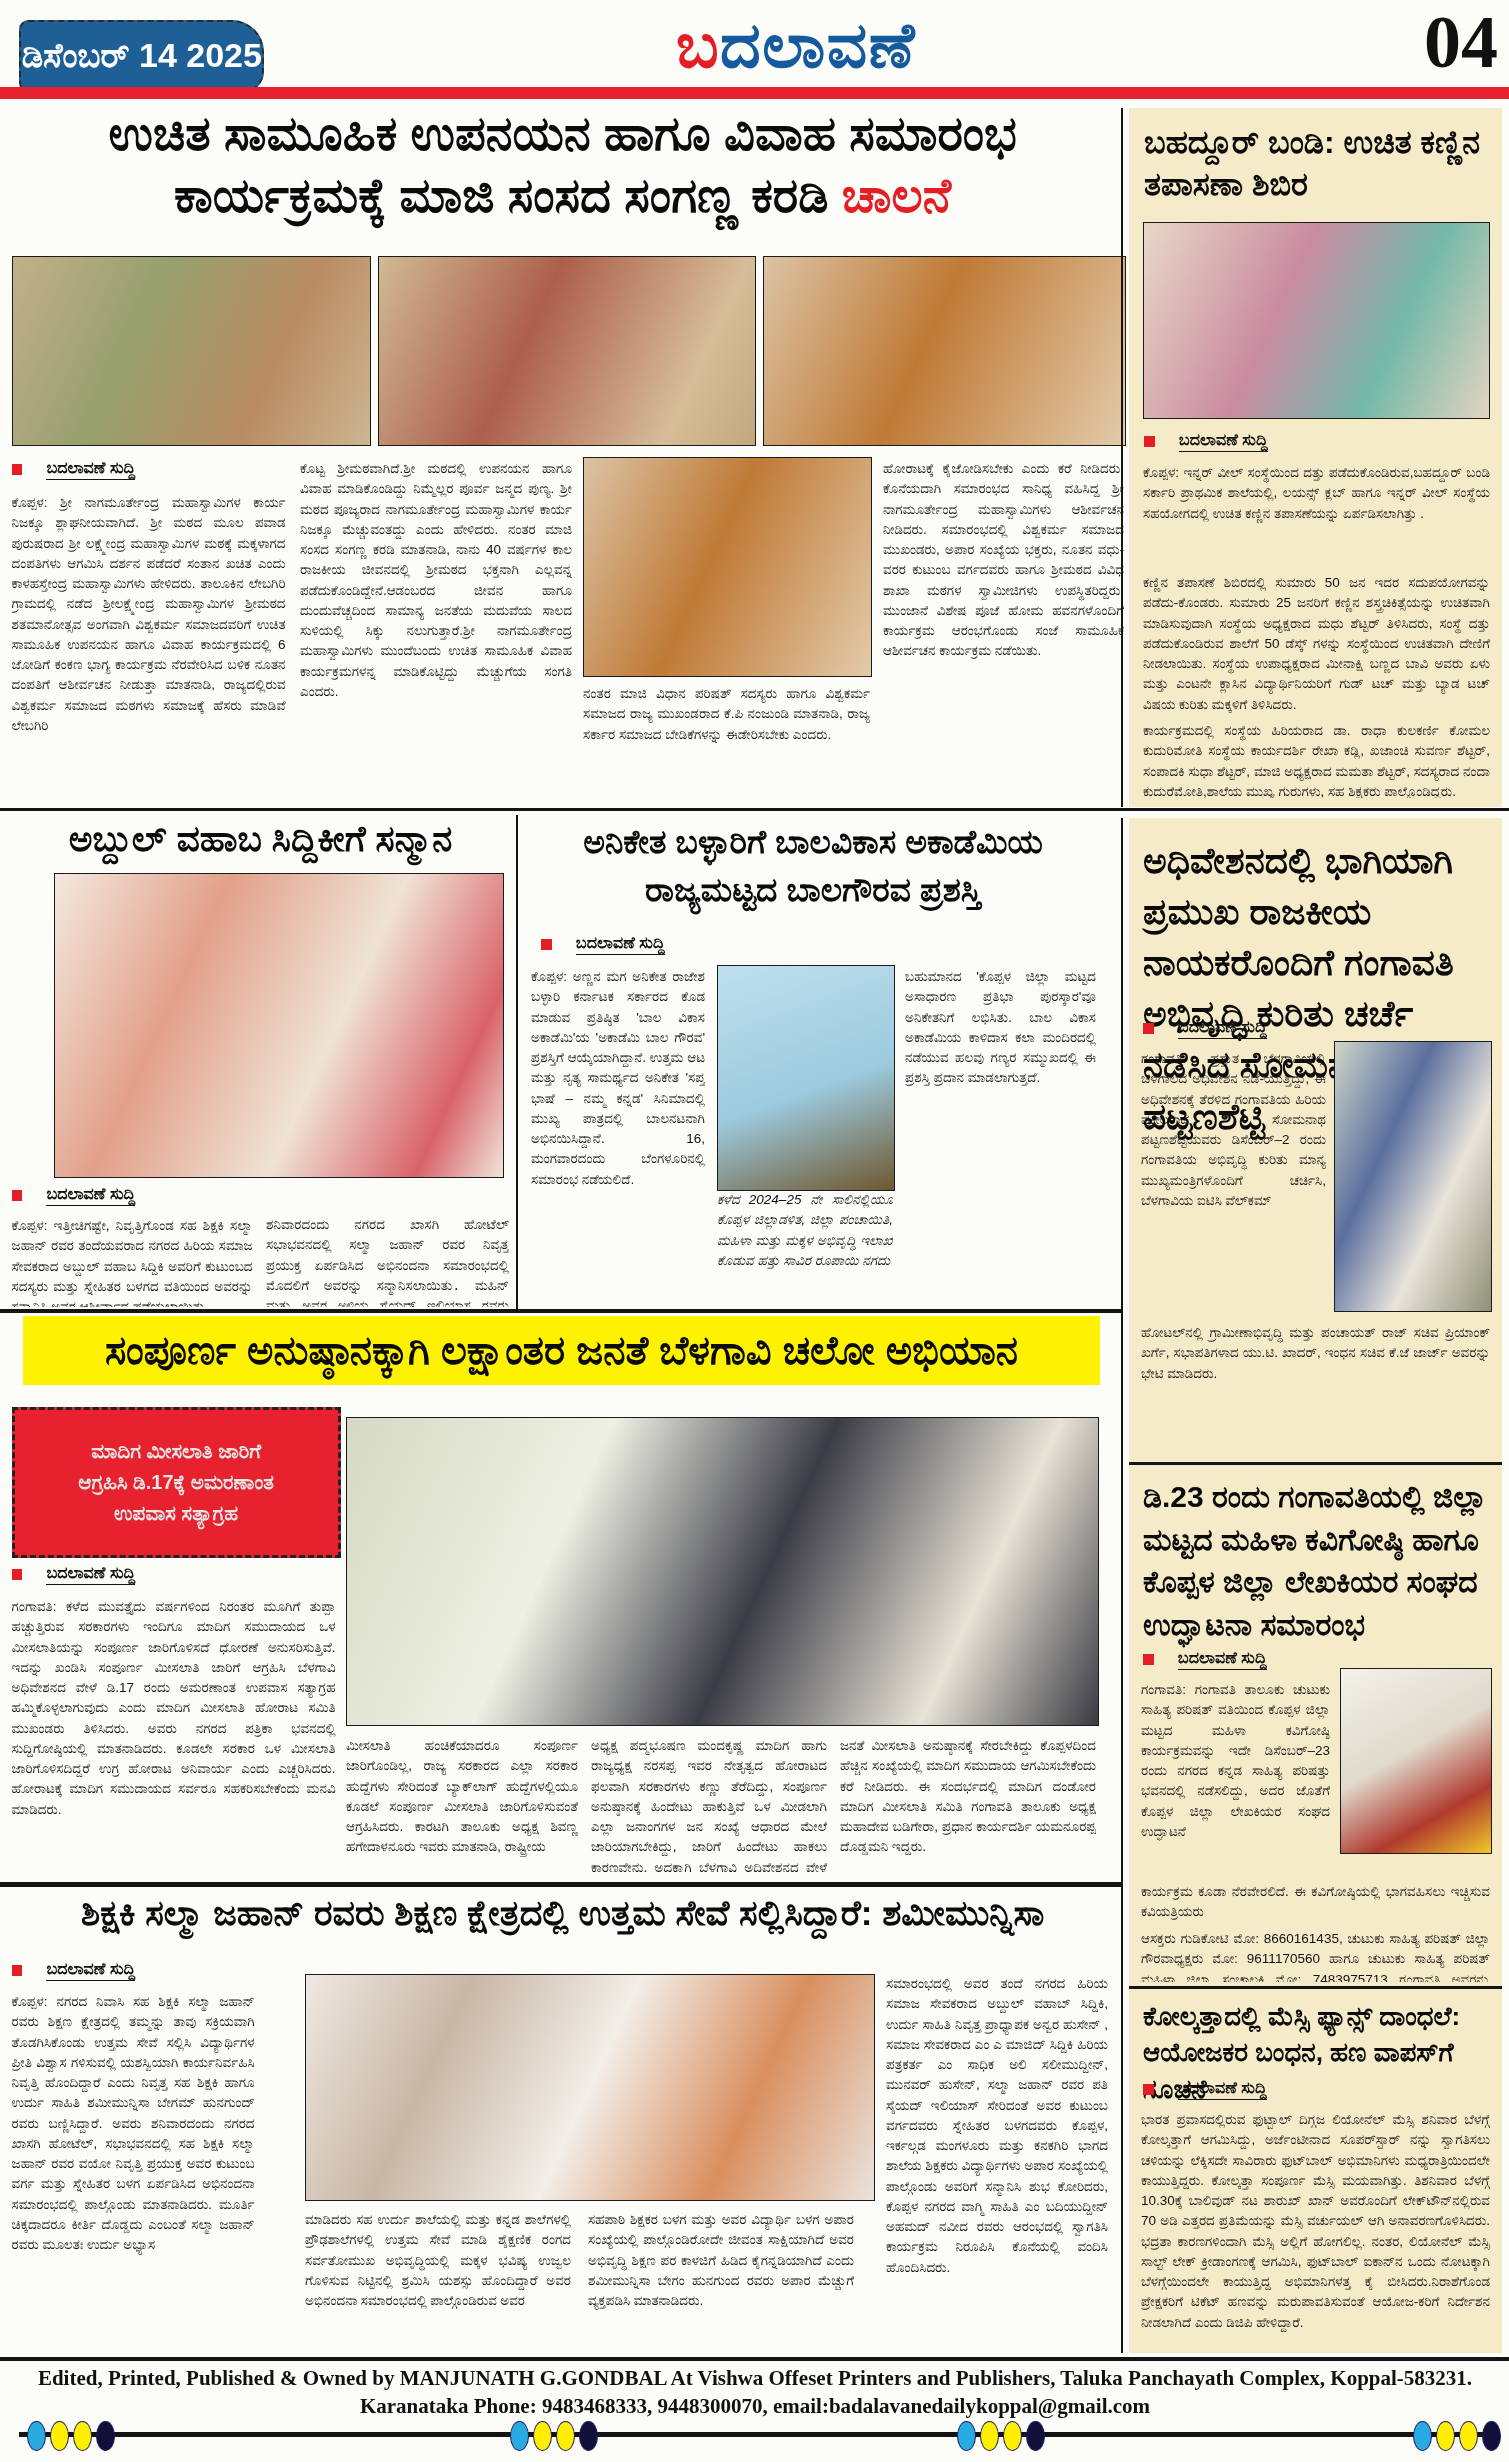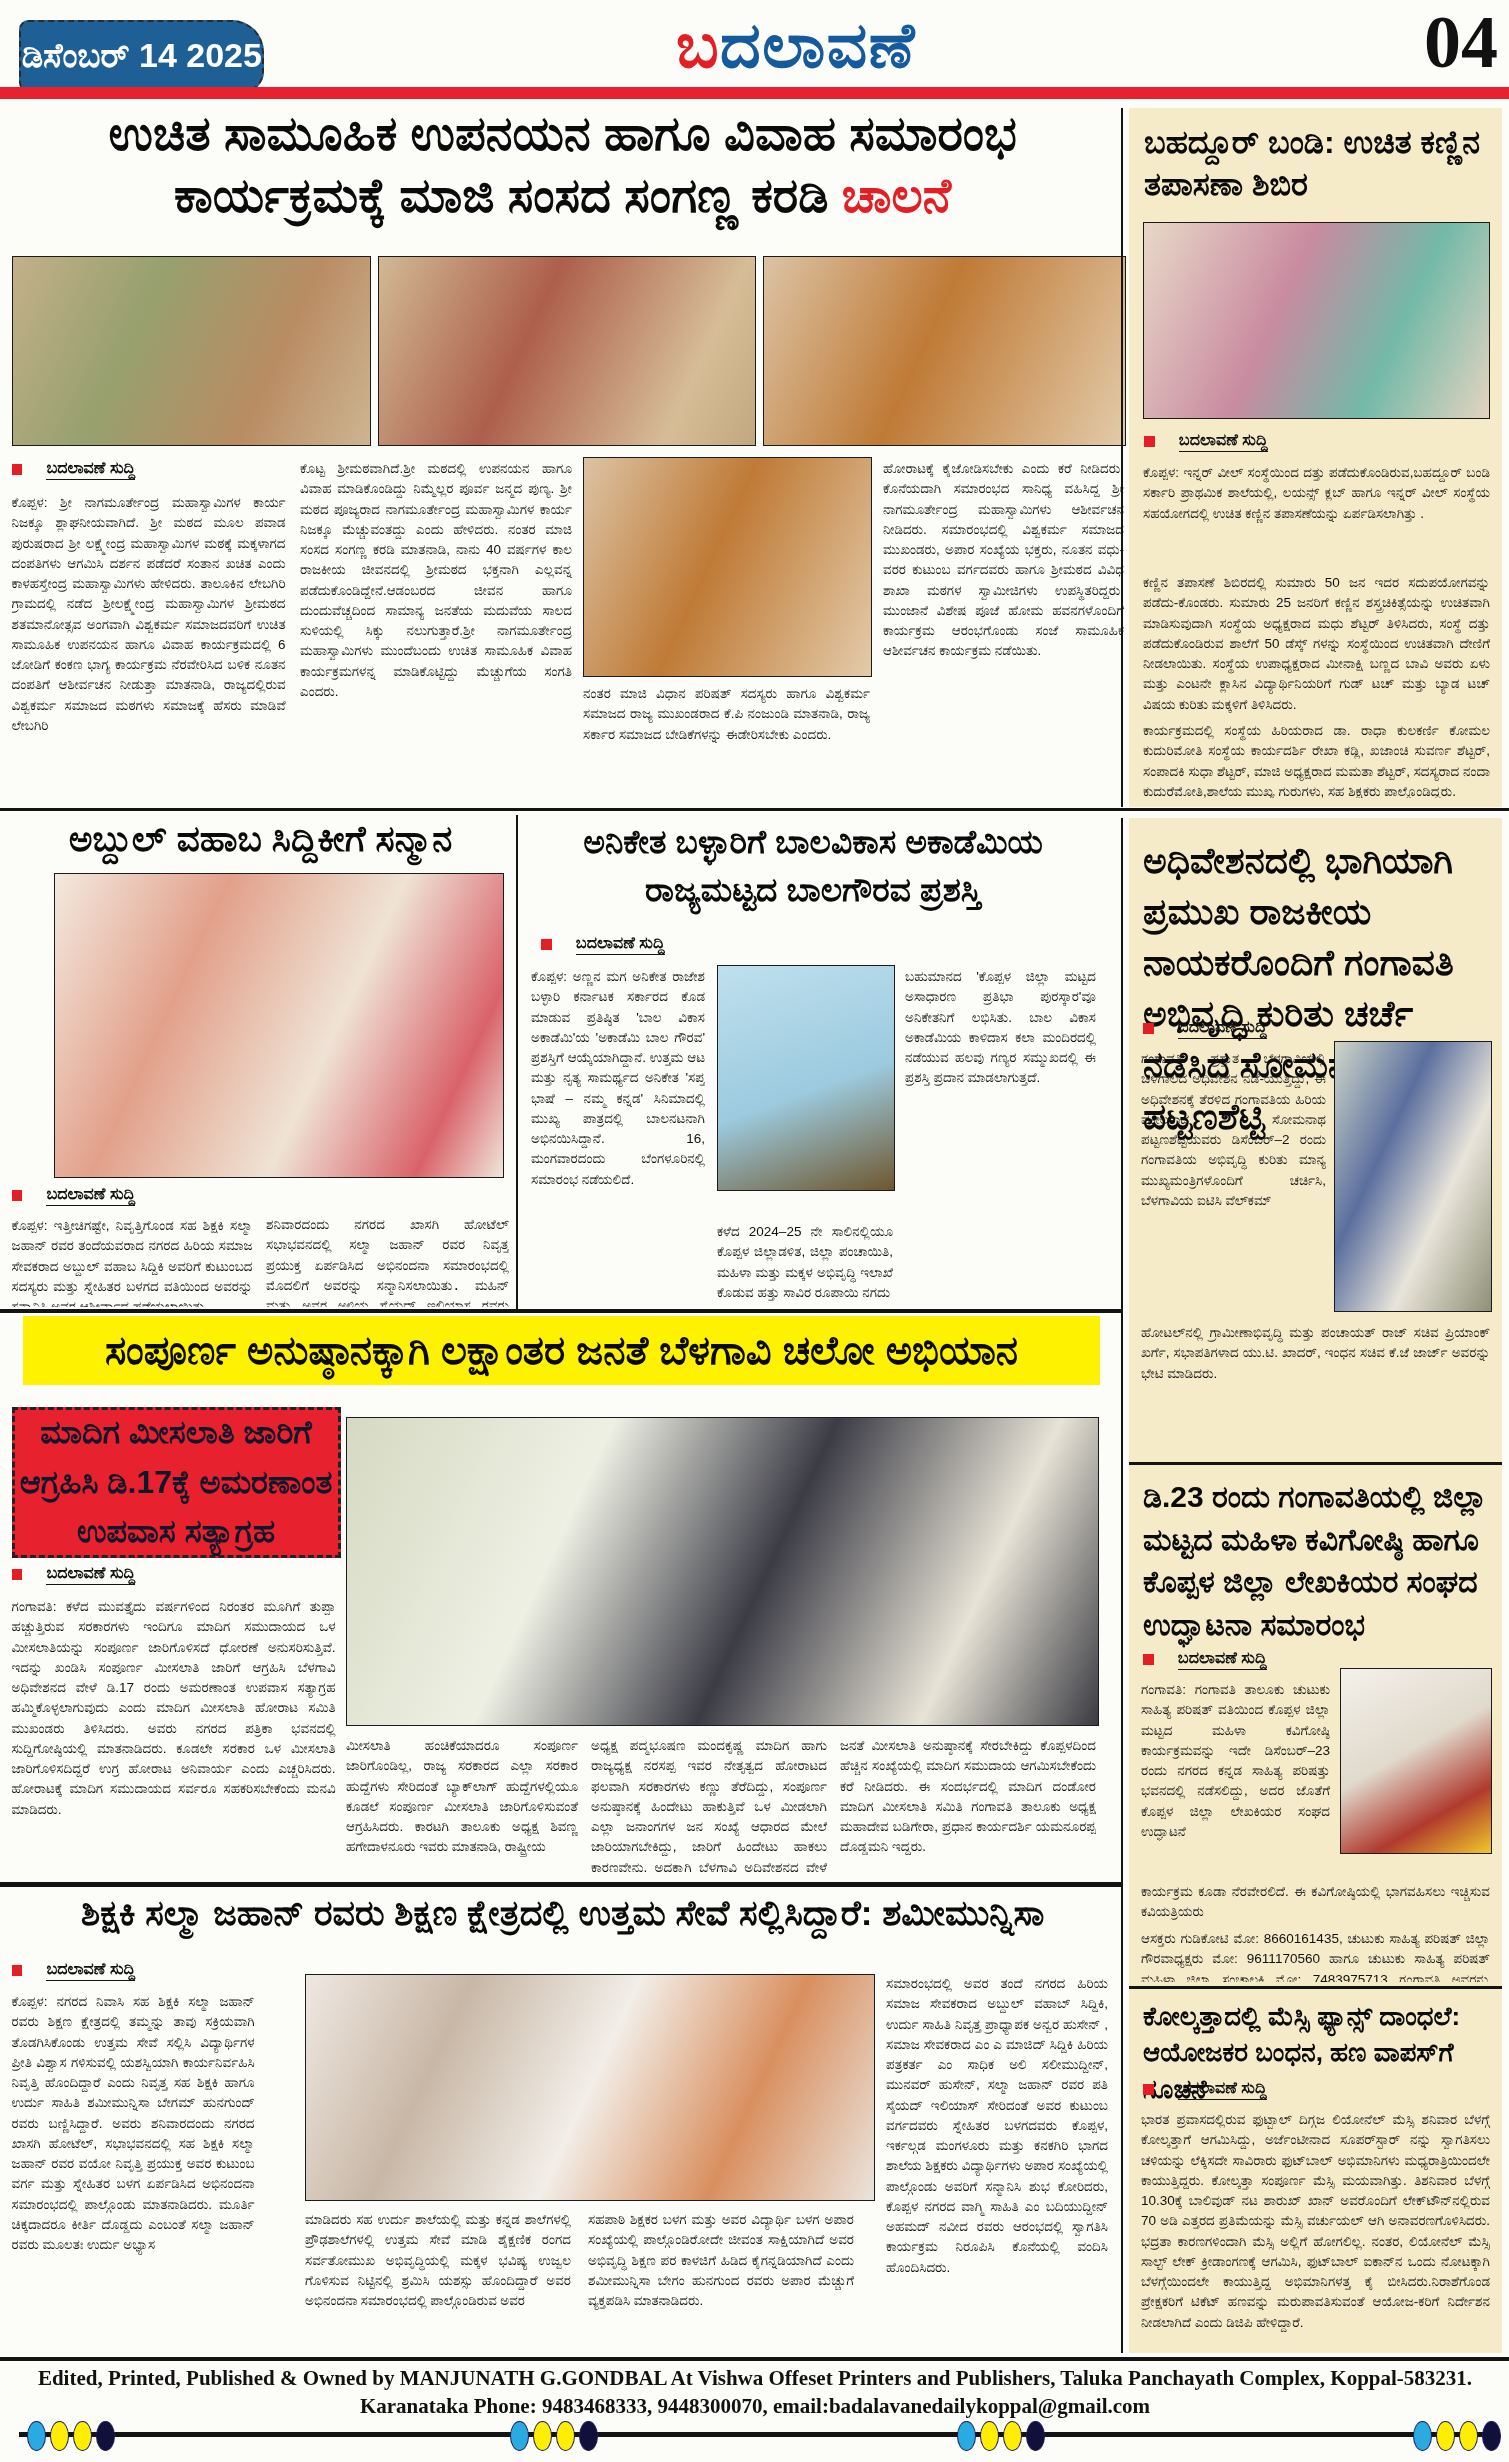--- a/index.html
+++ b/index.html
@@ -39,21 +39,21 @@
   .ph-balloon { background:linear-gradient(115deg,#f3e9df 0%,#e2a08a 30%,#efe3d5 60%,#d9626a 85%,#f0e6da 100%); }
   .ph-boy { background:linear-gradient(160deg,#bfe0ee 0%,#9ccade 55%,#6e572f 100%); }
   .ph-men { background:linear-gradient(115deg,#cfd6c9 0%,#5b6f9e 35%,#e8e4da 65%,#8e9077 100%); }
   .ph-press { background:linear-gradient(115deg,#d6d9c2 0%,#eef0e4 30%,#3c3c46 55%,#e7e3d6 80%,#3a3a42 100%); }
   .ph-flag { background:linear-gradient(150deg,#f4f1ea 0%,#e0d9cc 45%,#b03a2e 75%,#f0c929 100%); }
   .ph-dais { background:linear-gradient(115deg,#efe8e2 0%,#c8b7a6 25%,#f2eee8 50%,#d98f5f 75%,#eae4dd 100%); }
 
   .cream { background:#f6ebc9; }
   .yellow-banner { background:#fff200; display:flex; align-items:center; justify-content:center;
                    font-weight:800; font-size:40px; color:#0a0a0a; }
-  .red-box { background:#e8212e; color:#0f172a; font-weight:800; font-size:32px; line-height:1.55;
+  .red-box { background:#e8212e; color:#e5e5e5; font-weight:800; font-size:20px; line-height:1.55;
              text-align:center; display:flex; align-items:center; justify-content:center;
              border:3.1px dashed #222; }
   .footer-line { font-family:"Liberation Serif", serif; font-weight:bold; text-align:center; font-size:21px; }
   .footer-bar { background:#141414; }
   .oval { width:17px; height:28px; border-radius:50%; display:inline-block; margin-right:3.9px; border:0.8px solid #1b1b5e; }
   .ov-cyan { background:#29abe2; } .ov-yellow { background:#ffee00; } .ov-dark { background:#10103a; }
   .oval-cluster { display:flex; }
 </style>
 </head>
 <body>
@@ -120,21 +120,21 @@
   <div class="abs headline hl-center" style="left:529px; top:818px; width:568px; font-size:33px; line-height:1.45;">
     <span style="display:block;">ಅನಿಕೇತ ಬಳ್ಳಾರಿಗೆ ಬಾಲವಿಕಾಸ ಅಕಾಡೆಮಿಯ</span>
     <span style="display:block;">ರಾಜ್ಯಮಟ್ಟದ ಬಾಲಗೌರವ ಪ್ರಶಸ್ತಿ</span>
   </div>
   <div class="abs byline" style="left:541px; top:934px;">
     <span class="sq"></span>
     <span class="txt">ಬದಲಾವಣೆ ಸುದ್ದಿ</span>
   </div>
   <div class="abs body-text" style="left:531px; top:967px; width:174px; height:338px;">ಕೊಪ್ಪಳ: ಅಣ್ಣನ ಮಗ ಅನಿಕೇತ ರಾಜೇಶ ಬಳ್ಳಾರಿ ಕರ್ನಾಟಕ ಸರ್ಕಾರದ ಕೊಡ ಮಾಡುವ ಪ್ರತಿಷ್ಠಿತ 'ಬಾಲ ವಿಕಾಸ ಅಕಾಡೆಮಿ'ಯ 'ಅಕಾಡೆಮಿ ಬಾಲ ಗೌರವ' ಪ್ರಶಸ್ತಿಗೆ ಆಯ್ಕೆಯಾಗಿದ್ದಾನೆ. ಉತ್ತಮ ಆಟ ಮತ್ತು ನೃತ್ಯ ಸಾಮರ್ಥ್ಯದ ಅನಿಕೇತ 'ಸಪ್ತ ಭಾಷೆ – ನಮ್ಮ ಕನ್ನಡ' ಸಿನಿಮಾದಲ್ಲಿ ಮುಖ್ಯ ಪಾತ್ರದಲ್ಲಿ ಬಾಲನಟನಾಗಿ ಅಭಿನಯಿಸಿದ್ದಾನೆ. 16, ಮಂಗವಾರದಂದು ಬೆಂಗಳೂರಿನಲ್ಲಿ ಸಮಾರಂಭ ನಡೆಯಲಿದೆ.</div>
   <div class="abs photo ph-boy" style="left:717px; top:965px; width:176px; height:224px;"></div>
-  <div class="abs body-text" style="left:717px; top:1222px; width:176px; height:107px;">ಕಳೆದ 2024–25 ನೇ ಸಾಲಿನಲ್ಲಿಯೂ ಕೊಪ್ಪಳ ಜಿಲ್ಲಾಡಳಿತ, ಜಿಲ್ಲಾ ಪಂಚಾಯಿತಿ, ಮಹಿಳಾ ಮತ್ತು ಮಕ್ಕಳ ಅಭಿವೃದ್ಧಿ ಇಲಾಖೆ ಕೊಡುವ ಹತ್ತು ಸಾವಿರ ರೂಪಾಯಿ ನಗದು</div>
+  <div class="abs body-text" style="left:717px; top:1190px; width:176px; height:107px;font-style:italic;">ಕಳೆದ 2024–25 ನೇ ಸಾಲಿನಲ್ಲಿಯೂ ಕೊಪ್ಪಳ ಜಿಲ್ಲಾಡಳಿತ, ಜಿಲ್ಲಾ ಪಂಚಾಯಿತಿ, ಮಹಿಳಾ ಮತ್ತು ಮಕ್ಕಳ ಅಭಿವೃದ್ಧಿ ಇಲಾಖೆ ಕೊಡುವ ಹತ್ತು ಸಾವಿರ ರೂಪಾಯಿ ನಗದು</div>
   <div class="abs body-text" style="left:905px; top:967px; width:191px; height:338px;">ಬಹುಮಾನದ 'ಕೊಪ್ಪಳ ಜಿಲ್ಲಾ ಮಟ್ಟದ ಅಸಾಧಾರಣ ಪ್ರತಿಭಾ ಪುರಸ್ಕಾರ'ವೂ ಅನಿಕೇತನಿಗೆ ಲಭಿಸಿತು. ಬಾಲ ವಿಕಾಸ ಅಕಾಡೆಮಿಯ ಕಾಳಿದಾಸ ಕಲಾ ಮಂದಿರದಲ್ಲಿ ನಡೆಯುವ ಹಲವು ಗಣ್ಯರ ಸಮ್ಮುಖದಲ್ಲಿ ಈ ಪ್ರಶಸ್ತಿ ಪ್ರದಾನ ಮಾಡಲಾಗುತ್ತದೆ.</div>
 
   <div class="abs cream" style="left:1129px; top:818px; width:373px; height:1535px;"></div>
   <div class="abs vrule" style="left:1121px; top:818px; height:1535px;"></div>
 
   <div class="abs headline" style="left:1143px; top:835px; width:347px; font-size:36px; line-height:1.42;">ಅಧಿವೇಶನದಲ್ಲಿ ಭಾಗಿಯಾಗಿ ಪ್ರಮುಖ ರಾಜಕೀಯ ನಾಯಕರೊಂದಿಗೆ ಗಂಗಾವತಿ ಅಭಿವೃದ್ಧಿ ಕುರಿತು ಚರ್ಚೆ ನಡೆಸಿದ ಸೋಮನಾಥ ಪಟ್ಟಣಶೆಟ್ಟಿ</div>
   <div class="abs byline" style="left:1143px; top:1018px;">
     <span class="sq"></span>
     <span class="txt">ಬದಲಾವಣೆ ಸುದ್ದಿ</span>
   </div>

